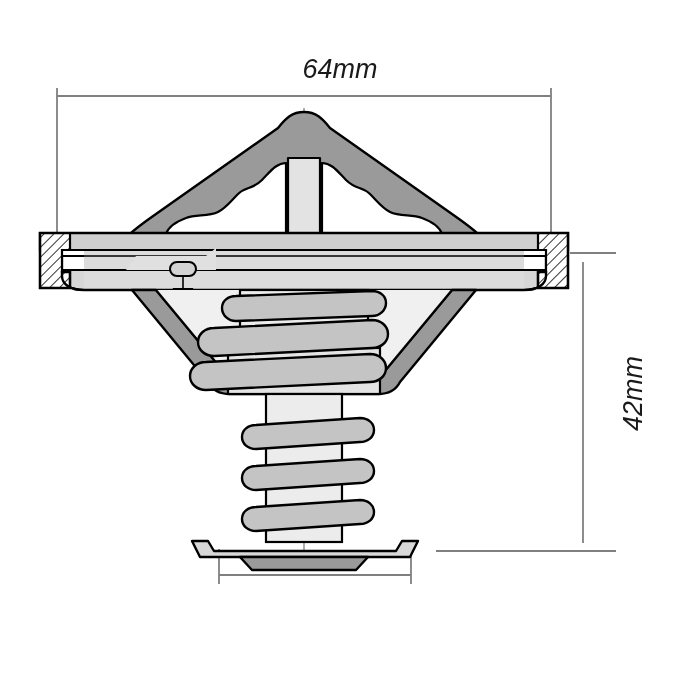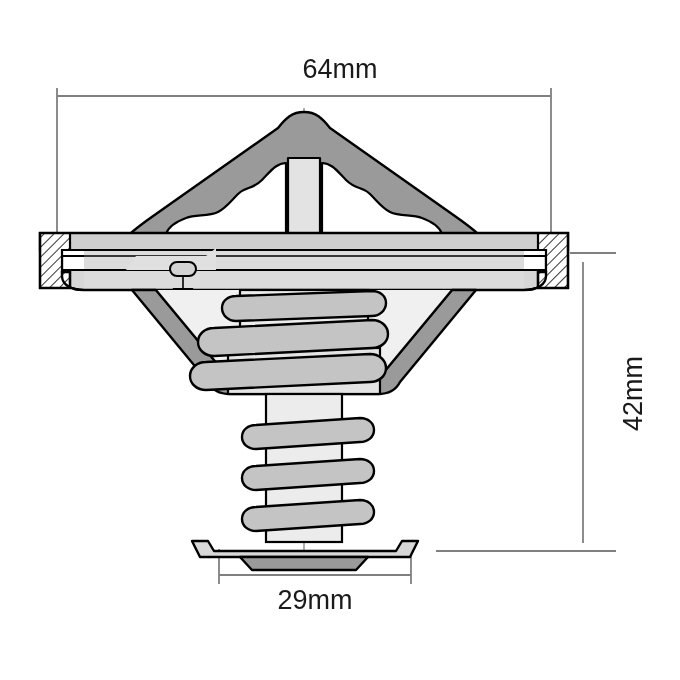--- a/index.html
+++ b/index.html
@@ -9,20 +9,21 @@
   }
   body {
     font-family: "Liberation Sans", sans-serif;
   }
   #stage {
     position: relative;
     width: 680px;
     height: 680px;
     background: #ffffff;
     overflow: hidden;
+    font-style: italic;
   }
   #drawing {
     position: absolute;
     left: 0;
     top: 0;
     width: 680px;
     height: 680px;
   }
   .dim-label {
     position: absolute;
@@ -251,15 +252,14 @@
 
       <path fill="#9a9a9a" d="M 240 557 L 368 557 L 356 570 L 252 570 Z"></path>
     </g>
 
   </svg>
 
   <div class="dim-label" id="label-width">64mm</div>
 
   <div class="dim-label" id="label-height">42mm</div>
 
-  <div class="dim-label" id="label-base">29mm</div>
 
 </div>
 
 </body></html>

